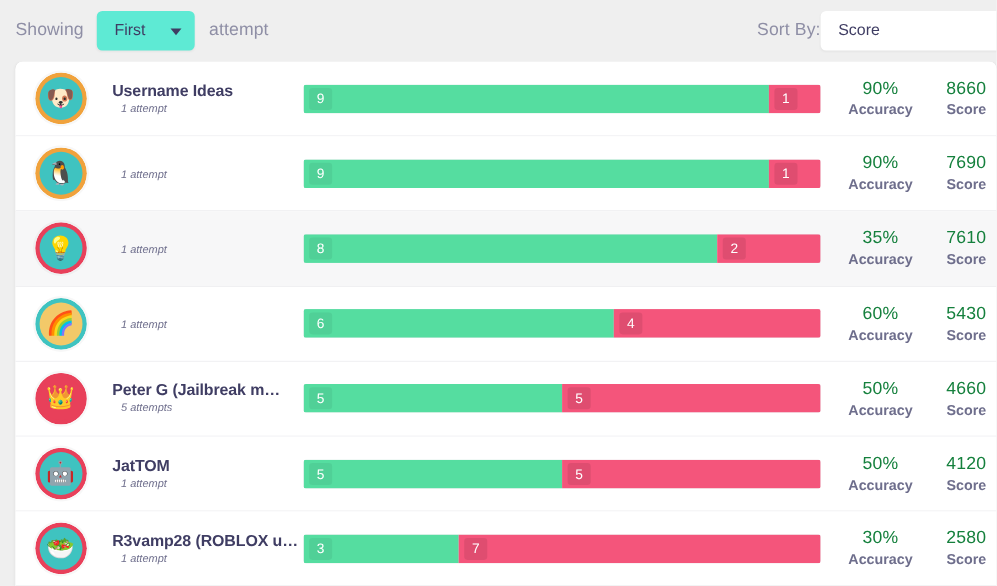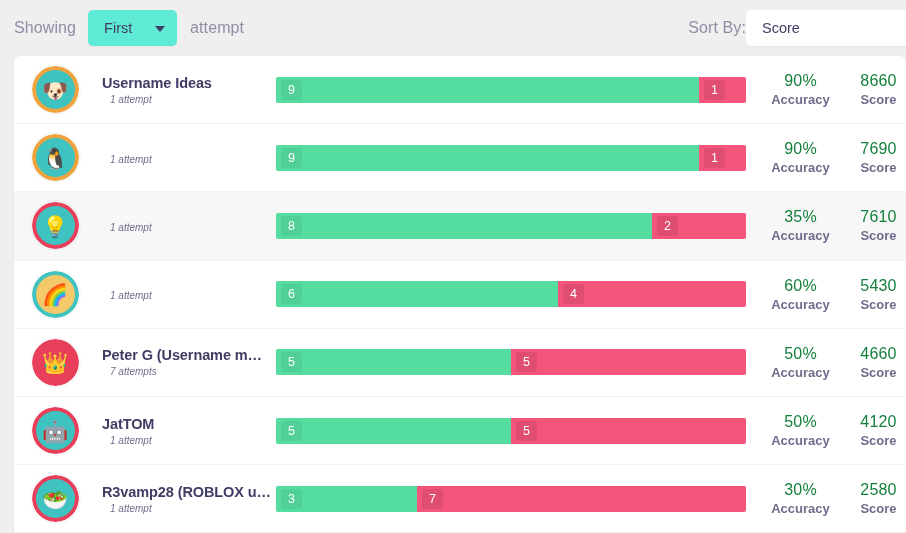--- a/index.html
+++ b/index.html
@@ -348,22 +348,22 @@
     </div>
     </div>
     <div class="row">
     <div class="avatar">
       <div class="ring" style="background: rgb(232, 64, 90);"></div>
       <div class="inner" style="background: rgb(232, 64, 90);">
         <span class="glyph">👑</span>
       </div>
     </div>
     <div class="names">
-      <div class="player-name">Peter G (Username m…</div>
-      <div class="attempts">7 attempts</div>
+      <div class="player-name">Peter G (Jailbreak m…</div>
+      <div class="attempts">5 attempts</div>
     </div>
     <div class="bar-wrap">
       <div class="seg seg-correct" style="width: 50%; background: rgb(85, 221, 160);">
         <span class="chip">5</span>
       </div>
       <div class="seg seg-wrong" style="width: 50%; background: rgb(244, 85, 123);">
         <span class="chip">5</span>
       </div>
     </div>
     <div class="stat acc">

